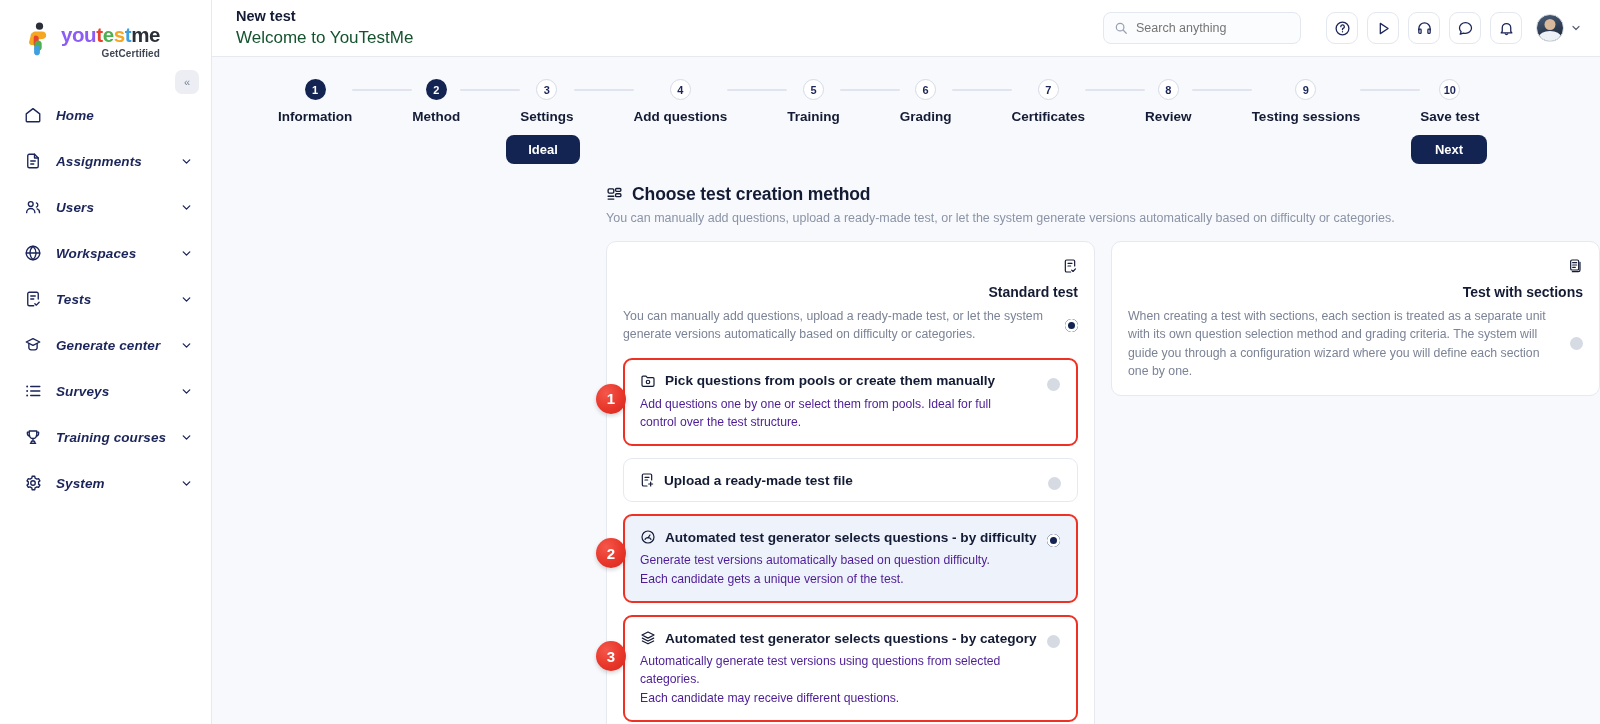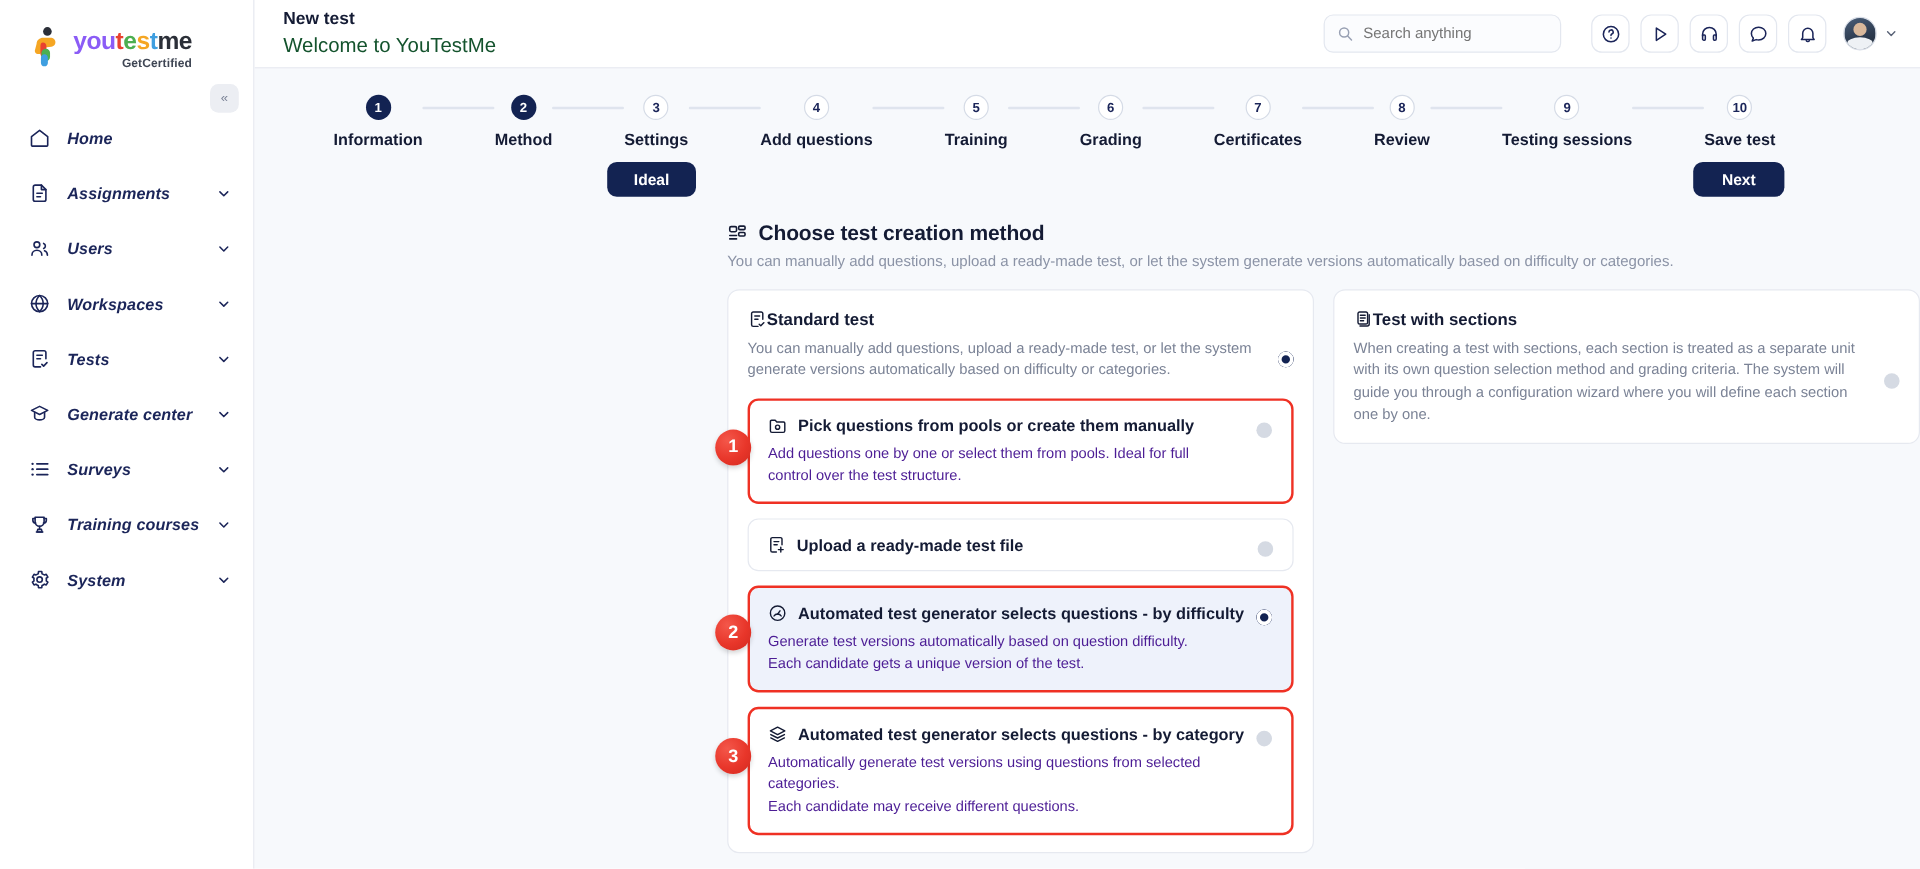--- a/index.html
+++ b/index.html
@@ -131,21 +131,21 @@
 
   
   .cards-area { display: flex; padding: 16px 0 0 394px; gap: 16px; position: relative; }
   .col-left { width: 489px; position: relative; }
   .col-right { width: 489px; }
 
   .outer-card {
     background: #fff; border: 1px solid #e6e9f0; border-radius: 10px;
     padding: 16px 16px 14px 16px;
   }
-  .card-head { display: flex; align-items: flex-end; gap: 0; }
+  .card-head { display: flex; align-items: flex-end; gap: 10px; flex-direction: column; }
   .card-title { font-size: 14px; font-weight: 700; color: #141b34; }
   .card-body-row { display: flex; align-items: center; gap: 12px; margin-top: 7px; }
   .card-desc { font-size: 12.3px; color: #7b8396; line-height: 1.5; flex: 1; }
   .radio {
     width: 13px; height: 13px; border-radius: 50%; flex: 0 0 13px;
     background: #d5dae3;
   }
   .radio.checked { background: #132352; box-shadow: inset 0 0 0 3px #fff, inset 0 0 0 4px #132352; }
 
   .subcards { margin-top: 14px; display: flex; flex-direction: column; gap: 12px; }

